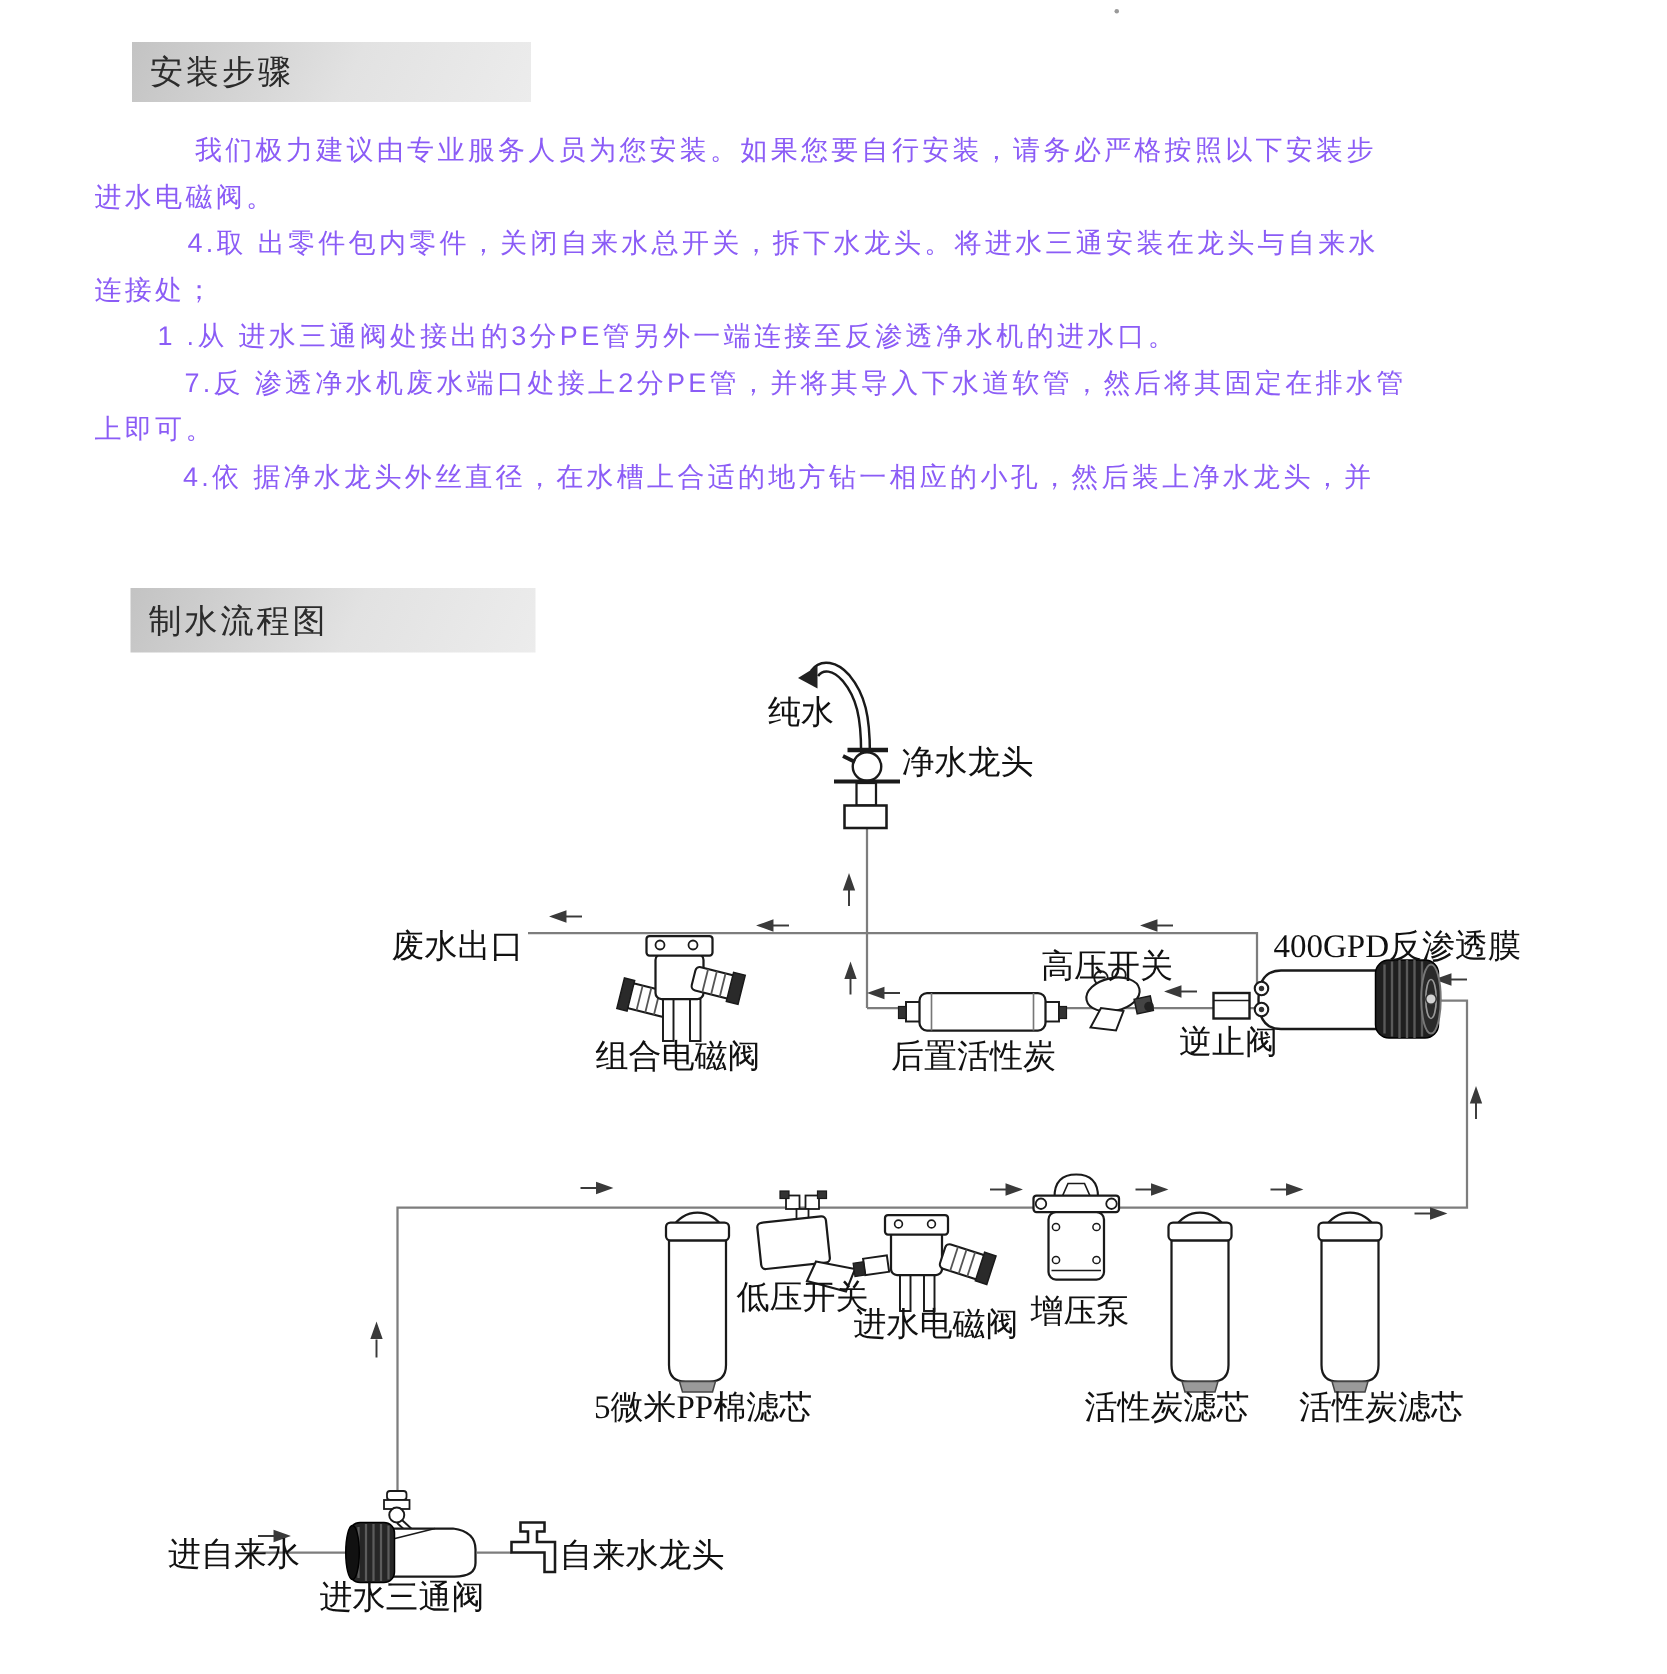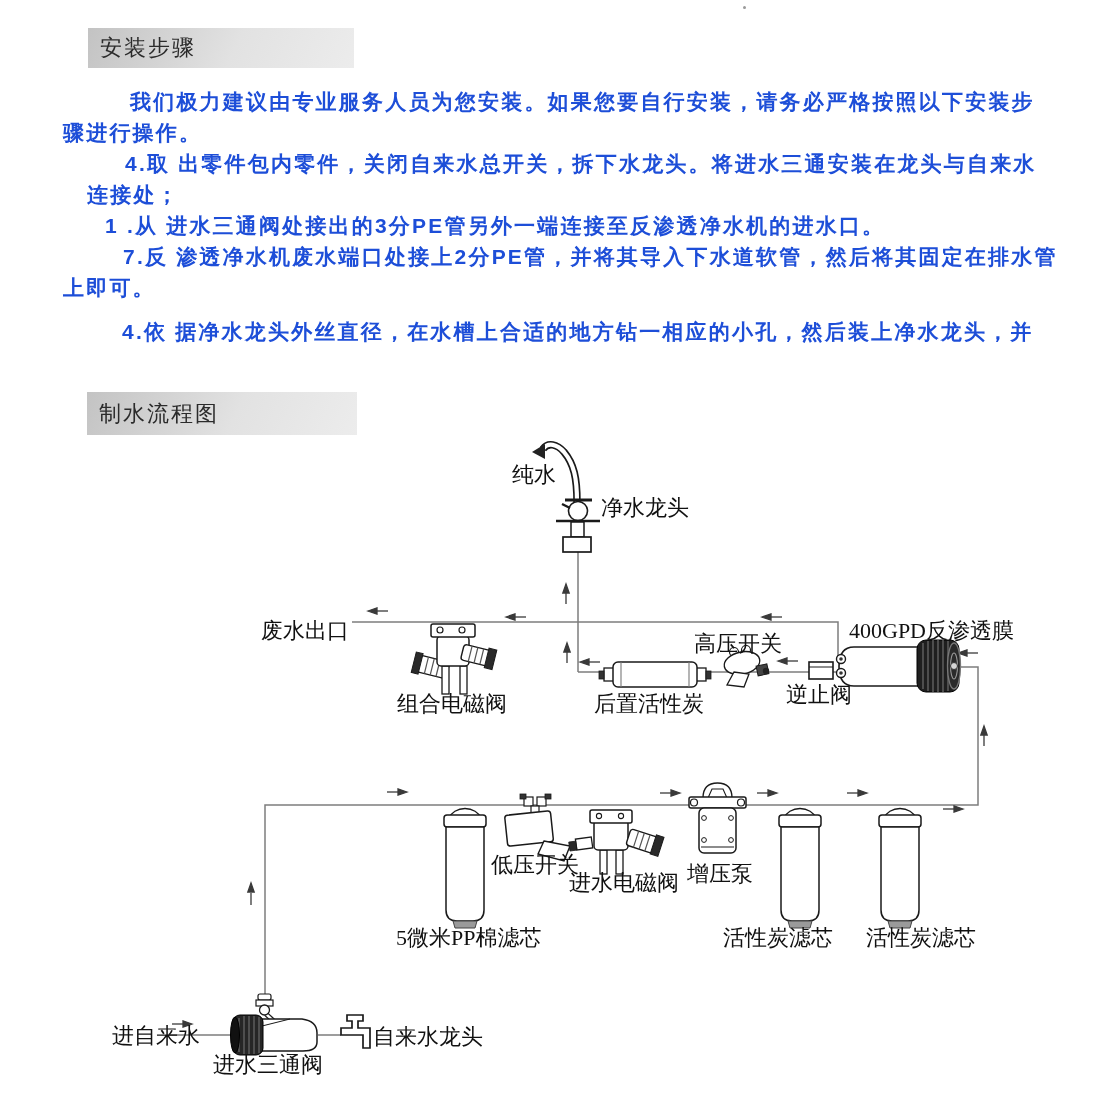--- a/index.html
+++ b/index.html
@@ -7,43 +7,42 @@
     position:relative;width:1111px;height:1116px;background:#ffffff;
     font-family:"Liberation Sans",sans-serif;color:#111;overflow:hidden;
     margin:0 auto;
   }
   .hdr{
     position:absolute;display:flex;align-items:center;
     background:linear-gradient(115deg,#c3c3c3 0%,#e2e2e2 55%,#ececec 100%);
     font-size:22px;color:#2b2b2b;letter-spacing:2px;padding-left:12px;box-sizing:border-box;
   }
   .bline{
-    position:absolute;white-space:nowrap;font-size:21px;letter-spacing:2.2px;
-    color:#1d4ed8;
-    font-weight:bold;
+    position:absolute;white-space:nowrap;font-size:18px;letter-spacing:2.2px;
+    color:#8b5cf6;
   }
   svg text{font-family:"Liberation Serif",serif;font-size:22px;fill:#111;}
   .speck{position:absolute;width:3px;height:3px;background:#9a9a9a;border-radius:50%;}
 </style>
 </head>
 <body>
 
 <div id="page">
 
   <div class="hdr" style="left:87px;top:392px;width:270px;height:43px;">制水流程图</div>
   <div class="hdr" style="left:88px;top:28px;width:266px;height:40px;">安装步骤</div>
 
   <div class="bline" style="left:130px;top:88px;">我们极力建议由专业服务人员为您安装。如果您要自行安装，请务必严格按照以下安装步</div>
-  <div class="bline" style="left:63px;top:119px;">骤进行操作。</div>
+  <div class="bline" style="left:63px;top:119px;">进水电磁阀。</div>
   <div class="bline" style="left:125px;top:150px;">4.取 出零件包内零件，关闭自来水总开关，拆下水龙头。将进水三通安装在龙头与自来水</div>
-  <div class="bline" style="left:63px;top:181px;margin-left:24px;">连接处；</div>
+  <div class="bline" style="left:63px;top:181px;">连接处；</div>
   <div class="bline" style="left:105px;top:212px;">1  .从 进水三通阀处接出的3分PE管另外一端连接至反渗透净水机的进水口。</div>
   <div class="bline" style="left:123px;top:243px;">7.反 渗透净水机废水端口处接上2分PE管，并将其导入下水道软管，然后将其固定在排水管</div>
   <div class="bline" style="left:63px;top:274px;text-align:right;">上即可。</div>
-  <div class="bline" style="left:122px;top:318px;">4.依 据净水龙头外丝直径，在水槽上合适的地方钻一相应的小孔，然后装上净水龙头，并</div>
+  <div class="bline" style="left:122px;top:306px;">4.依 据净水龙头外丝直径，在水槽上合适的地方钻一相应的小孔，然后装上净水龙头，并</div>
 
   <div class="speck" style="left:743px;top:6px;"></div>
 
   <svg style="position:absolute;left:0;top:430px;" width="1111" height="686" viewBox="0 430 1111 686">
 
     <g stroke="#7d7d7d" stroke-width="1.5" fill="none">
       <path d="M352,622 H838 V656"></path>
       <path d="M578,672 H836"></path>
       <path d="M578,552 V672"></path>
       <path d="M265,1004 V805 H978 V667 H960"></path>

